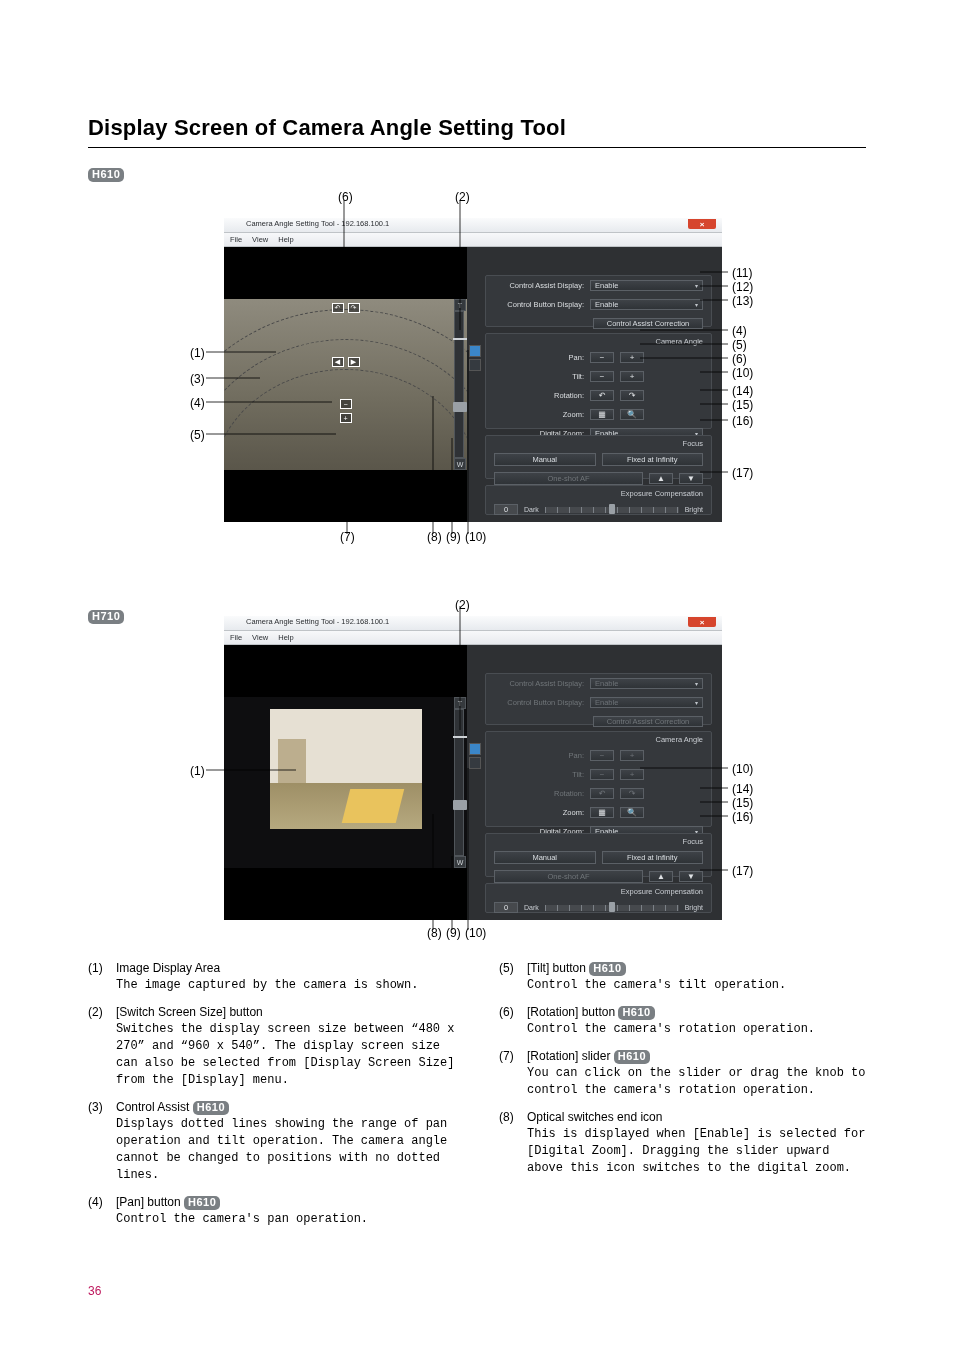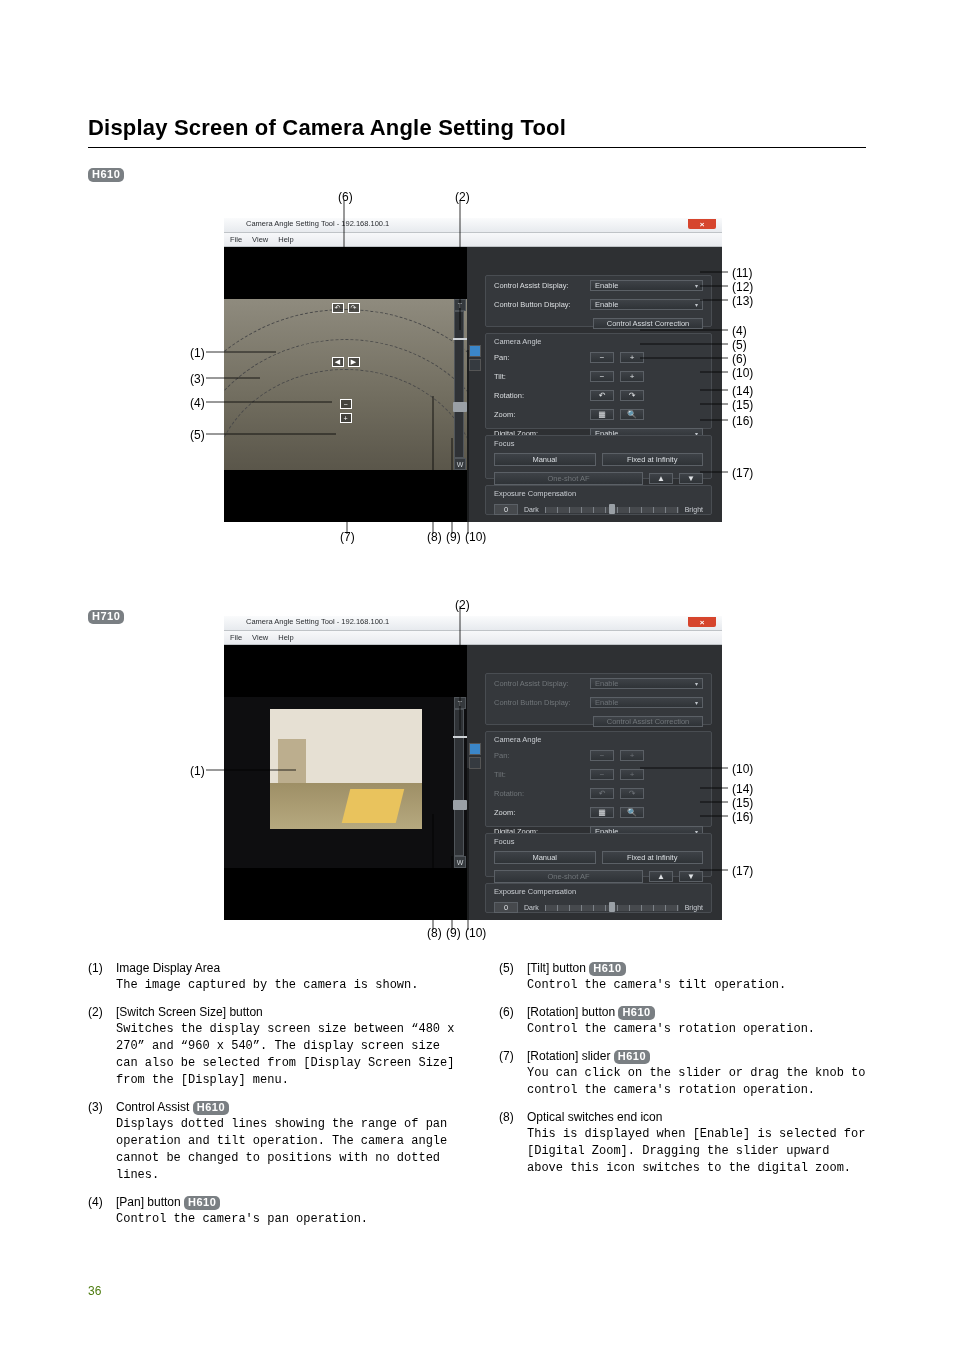--- a/index.html
+++ b/index.html
@@ -51,20 +51,21 @@
   }
   .badge-top1 { position: absolute; left: 88px; top: 168px; }
   .badge-top2 { position: absolute; left: 88px; top: 572px; margin-top: 38px; }
 
   
   .shot {
     position: absolute;
     width: 498px;
     background: #2e3033;
     box-shadow: none;
+    text-align: right;
   }
   .shot .titlebar {
     height: 14px;
     background: linear-gradient(#fafbfc,#e7eaee);
     border-bottom: 1px solid #bfc3c7;
     position: relative;
   }
   .shot .titlebar .win-text {
     position: absolute;
     left: 22px; top: 1px;
@@ -219,21 +220,21 @@
   
   .note {
     position:absolute;
     font-size:12px;
     color:#000;
     white-space:nowrap;
   }
   svg.overlay { position:absolute; left:0; top:0; pointer-events:none; }
   .page-num {
     position:absolute; left:88px; bottom:52px;
-    font-size:12px; color:#4d7c0f;
+    font-size:12px; color:#be185d;
   }
 
   
   .desc {
     position:absolute;
     left: 88px;
     top: 952px;
     right: 88px;
     display:flex;
     gap: 44px;

